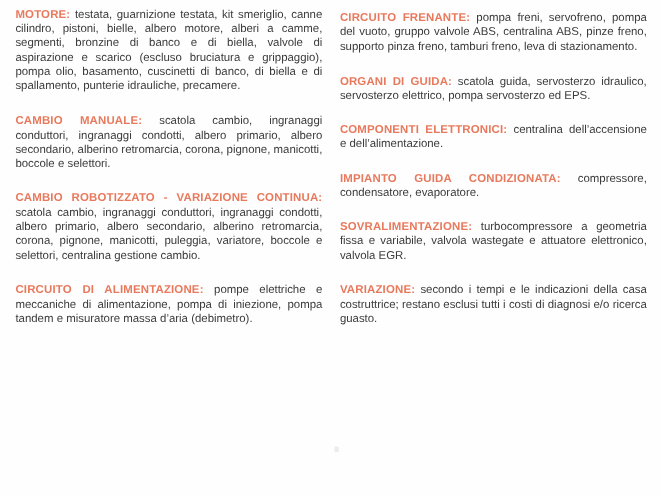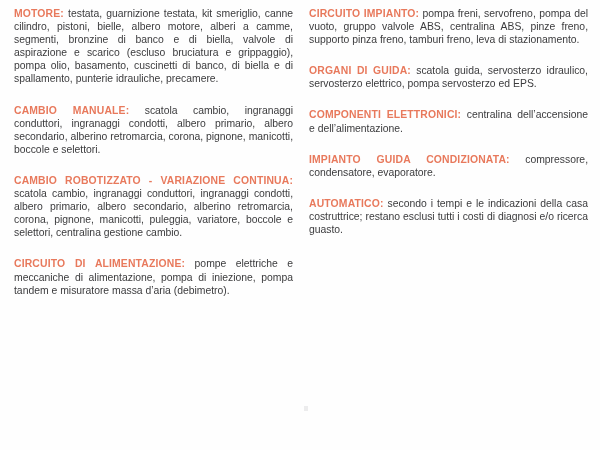--- a/index.html
+++ b/index.html
@@ -18,21 +18,21 @@
     width: 600px;
     height: 450px;
     box-sizing: border-box;
     padding: 7px 12px 0 14px;
     background: #fefefe;
   }
   .columns {
     display: flex;
     flex-direction: row;
     gap: 16px;
-    align-items: flex-start;
+    align-items: flex-end;
   }
   .column {
     width: 279px;
     flex: 0 0 279px;
   }
   .entry {
     text-align: justify;
     text-justify: inter-word;
     font-size: 10.4px;
     line-height: 13.1px;
@@ -87,40 +87,43 @@
       <p class="entry gap-md">
         <span class="term">CIRCUITO DI ALIMENTAZIONE:</span><span class="text"> pompe elettriche e meccaniche di alimentazione, pompa di iniezione, pompa tandem e misuratore massa d’aria (debimetro).</span>
       </p>
 
 
     </div>
 
     <div class="column">
 
       <p class="entry gap-md">
-        <span class="term">CIRCUITO IMPIANTO:</span><span class="text"> pompa freni, servofreno, pompa del vuoto, gruppo valvole ABS, centralina ABS, pinze freno, supporto pinza freno, tamburi freno, leva di stazionamento.</span>
+        <span class="term">CIRCUITO FRENANTE:</span><span class="text"> pompa freni, servofreno, pompa del vuoto, gruppo valvole ABS, centralina ABS, pinze freno, supporto pinza freno, tamburi freno, leva di stazionamento.</span>
       </p>
 
       <p class="entry gap-md">
         <span class="term">ORGANI DI GUIDA:</span><span class="text"> scatola guida, servosterzo idraulico, servosterzo elettrico, pompa servosterzo ed EPS.</span>
       </p>
 
       <p class="entry gap-md">
         <span class="term">COMPONENTI ELETTRONICI:</span><span class="text"> centralina dell’accensione e dell’alimentazione.</span>
       </p>
 
       <p class="entry gap-md">
         <span class="term">IMPIANTO GUIDA CONDIZIONATA:</span><span class="text"> compressore, condensatore, evaporatore.</span>
       </p>
 
+      <p class="entry gap-md">
+        <span class="term">SOVRALIMENTAZIONE:</span><span class="text"> turbocompressore a geometria fissa e variabile, valvola wastegate e attuatore elettronico, valvola EGR.</span>
+      </p>
 
 
 
       <p class="entry">
-        <span class="term">AUTOMATICO:</span><span class="text"> secondo i tempi e le indicazioni della casa costruttrice; restano esclusi tutti i costi di diagnosi e/o ricerca guasto.</span>
+        <span class="term">VARIAZIONE:</span><span class="text"> secondo i tempi e le indicazioni della casa costruttrice; restano esclusi tutti i costi di diagnosi e/o ricerca guasto.</span>
       </p>
 
     </div>
 
   </div>
 
   <div class="speck"></div>
 </div>
 
 </body></html>

